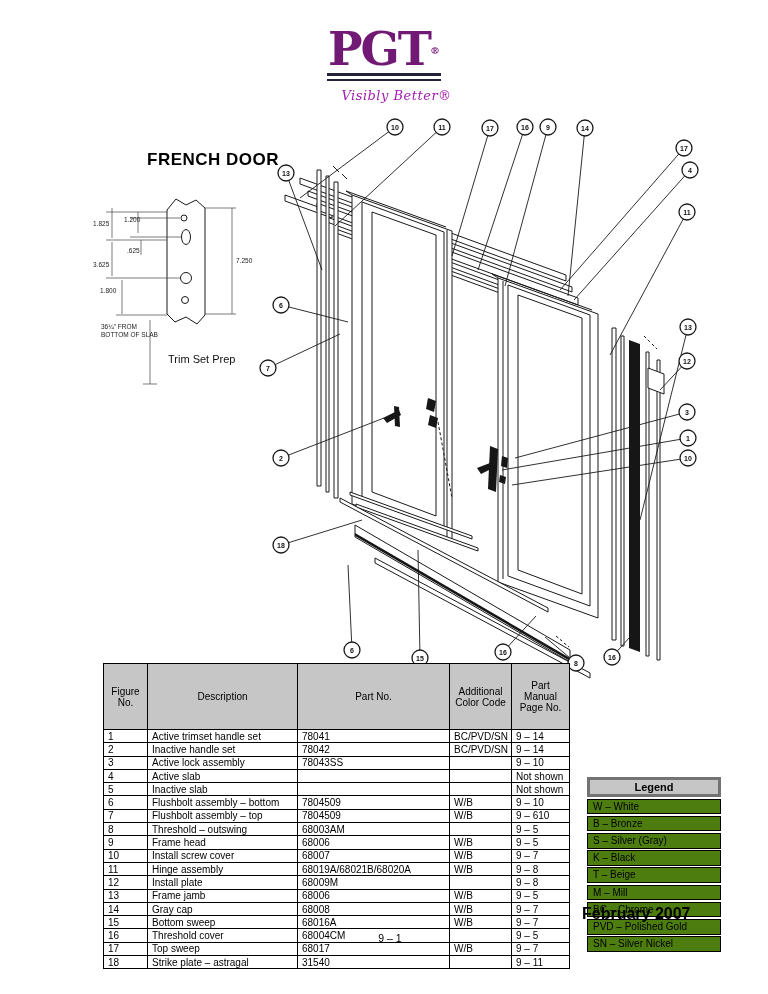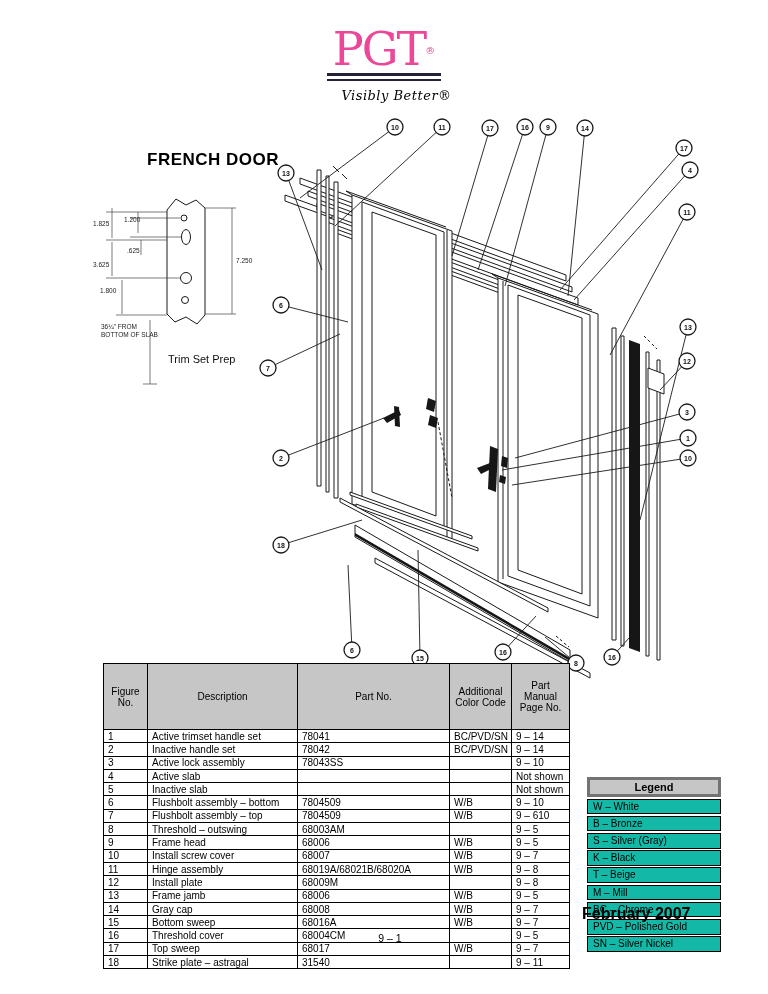--- a/index.html
+++ b/index.html
@@ -4,30 +4,30 @@
 <style>
   html,body{margin:0;padding:0;}
   body{
     width:768px;height:994px;background:#ffffff;position:relative;
     font-family:"Liberation Sans", sans-serif;color:#000;
     overflow:hidden;
   }
   
   .logo-wrap{position:absolute;top:26px;left:0;width:768px;text-align:center;}
   .logo-name{
-    font-family:"DejaVu Serif", serif;font-weight:normal;font-size:46px;line-height:46px;
-    color:#ec4899;letter-spacing:-2px;display:inline-block;position:relative;
+    font-family:"DejaVu Serif", serif;font-weight:bold;font-size:46px;line-height:46px;
+    color:#701a75;letter-spacing:-2px;display:inline-block;position:relative;
   }
   .logo-reg{font-size:10px;vertical-align:top;position:relative;top:2px;letter-spacing:0;}
   .logo-rules{width:114px;margin:1px auto 0 auto;}
   .logo-rule-thick{height:3px;background:#232338;}
   .logo-rule-thin{height:1.5px;background:#232338;margin-top:3px;}
   .logo-tagline{
     margin-top:7px;font-family:"DejaVu Serif", serif;font-style:italic;
-    font-size:13px;color:#000000;letter-spacing:0.5px;padding-left:25px;
+    font-size:13px;color:#a21caf;letter-spacing:0.5px;padding-left:25px;
   }
   
   .page-title{
     position:absolute;left:147px;top:117px;font-size:17px;font-weight:bold;
     letter-spacing:0.5px;
     margin-top:33px;
   }
   
   #diagram{position:absolute;left:0;top:100px;}
   .ln{stroke:#1a1a1a;fill:none;stroke-width:1;}
@@ -58,21 +58,21 @@
     overflow:hidden;text-align:left;
   }
   
   .legend{position:absolute;left:587px;top:777px;width:134px;font-size:10px;}
   .legend-title{
     border:3px solid #737373;background:#c6c6c6;font-weight:bold;text-align:center;
     padding:1px 0;font-size:11px;
   }
   .legend-item{
     border:1px solid #000;margin-top:1.6px;padding:1px 0 1px 5px;height:11.6px;
-    background:#14b8a6;
+    background:#4d7c0f;
   }
   
   .footer-page{position:absolute;left:355px;top:932px;width:70px;text-align:center;font-size:10.5px;}
   .footer-date{position:absolute;left:582px;top:905px;font-size:16px;font-weight:bold;}
 </style>
 </head>
 <body>
 
 <div class="logo-wrap">
   <div class="logo-name"><span>PGT</span><span class="logo-reg">®</span></div>

